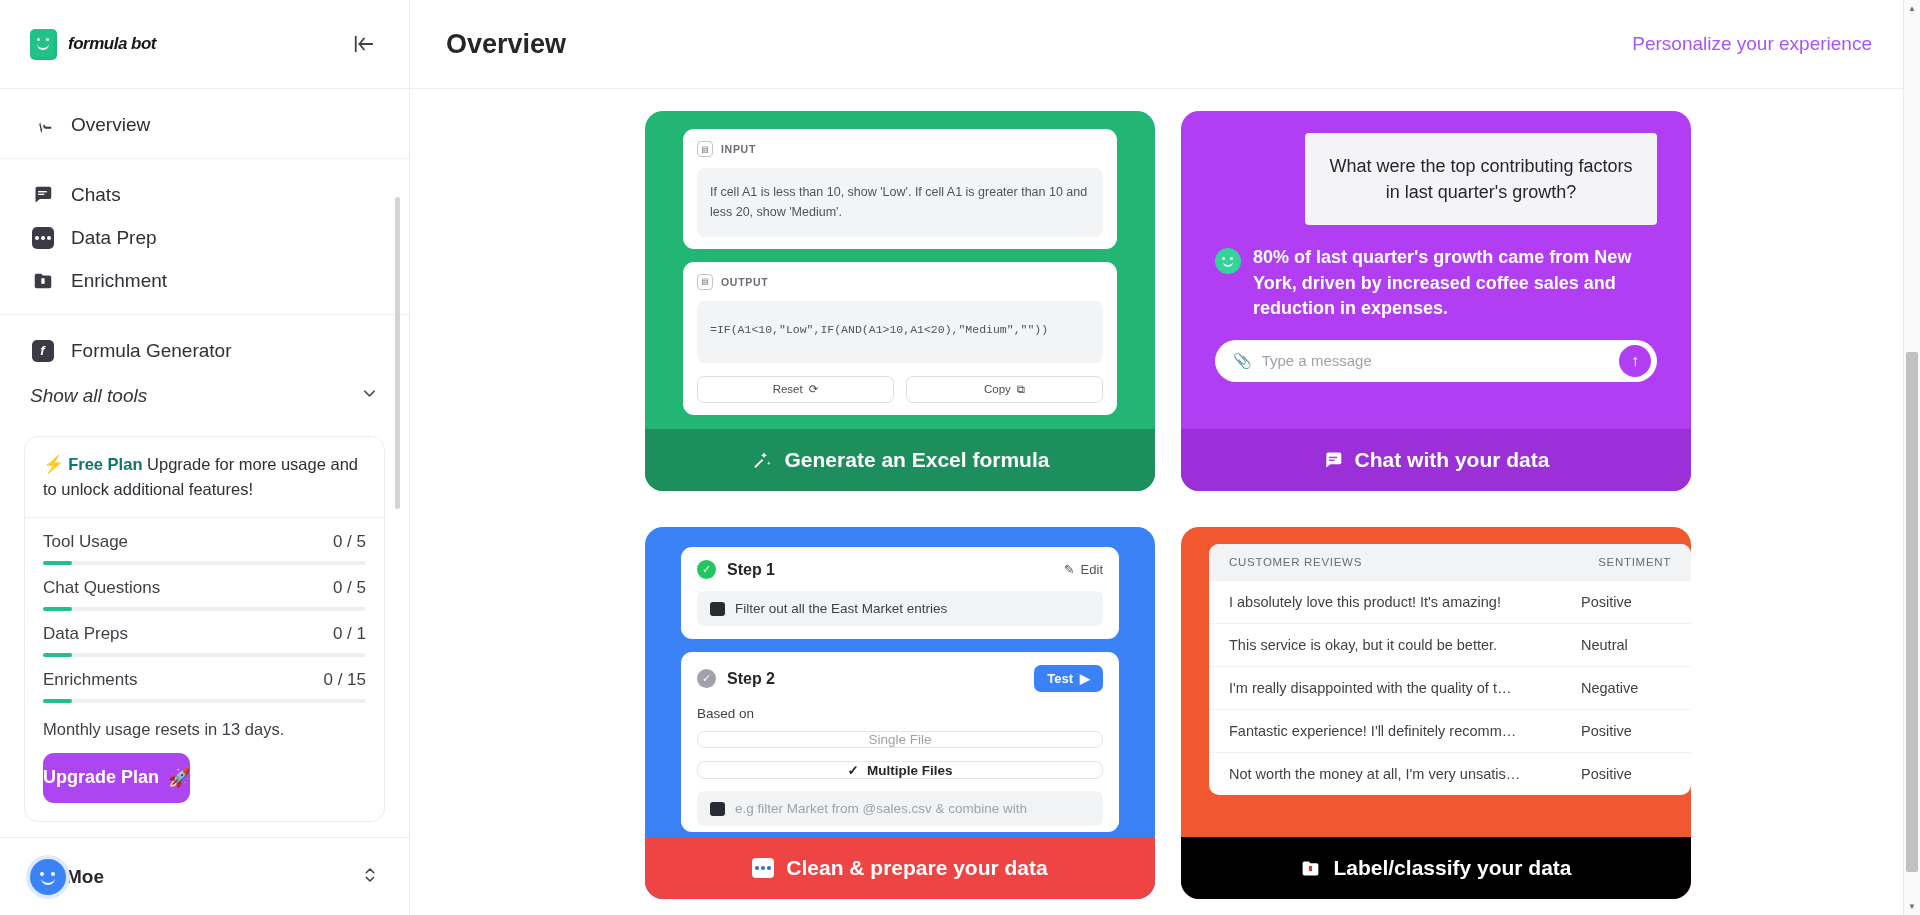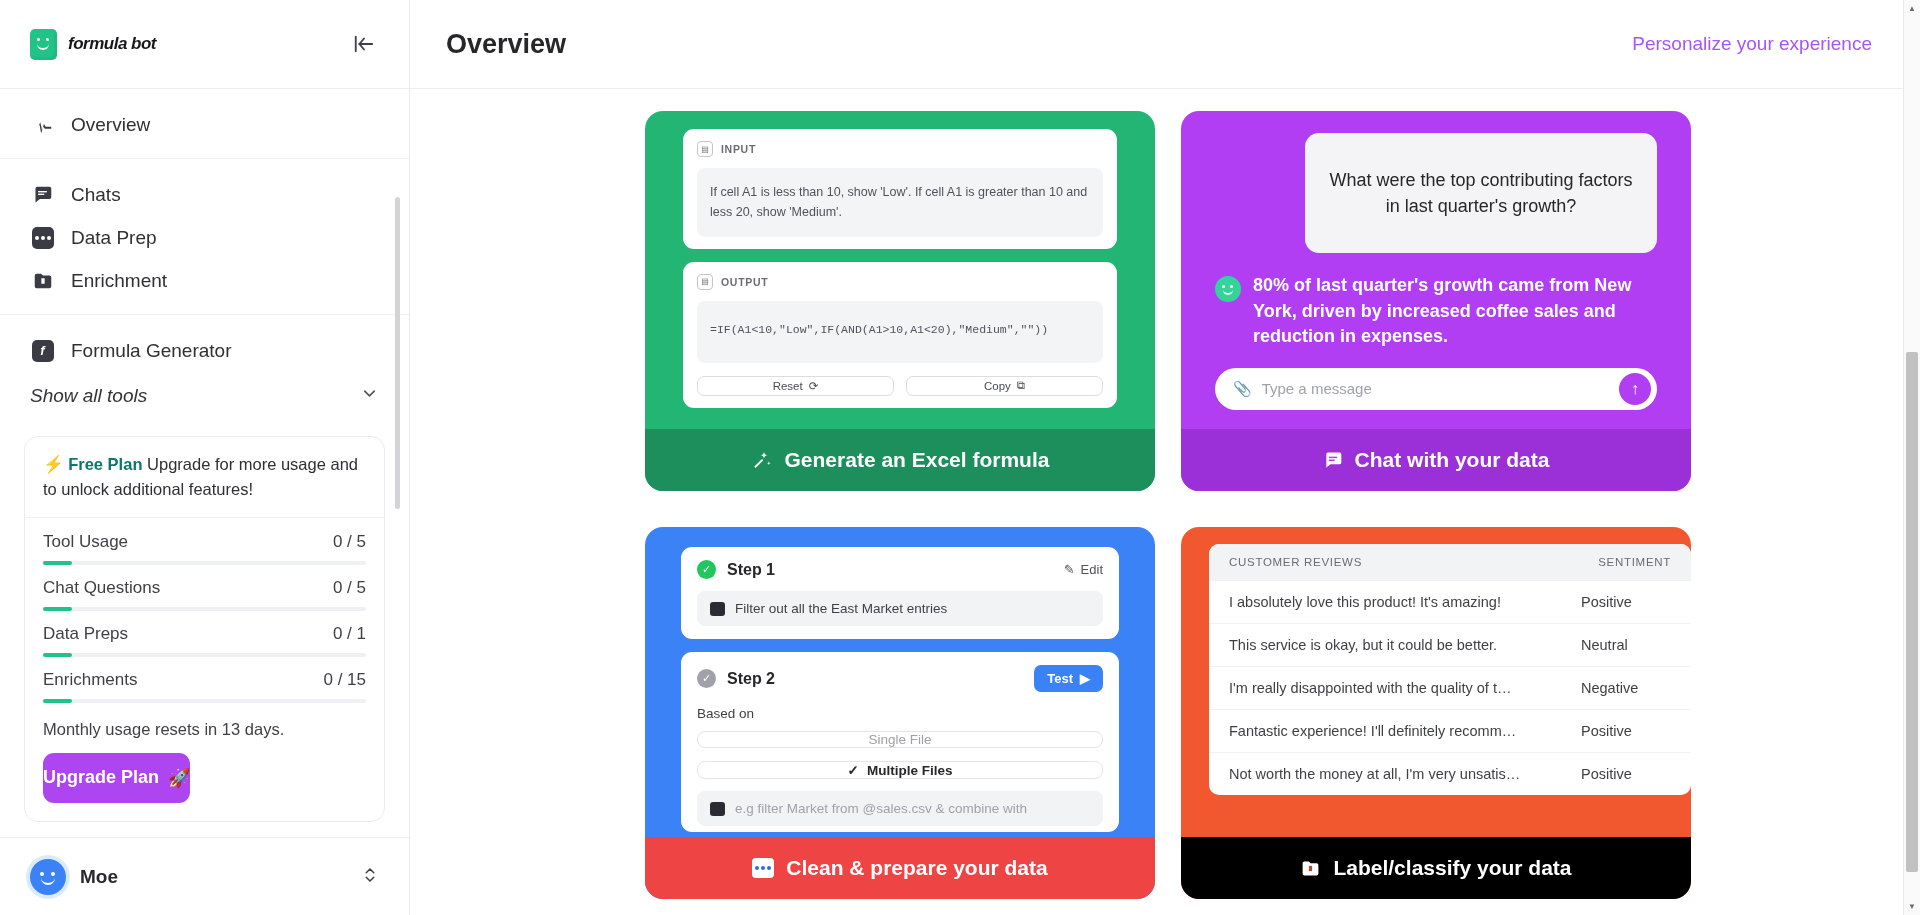--- a/index.html
+++ b/index.html
@@ -103,21 +103,21 @@
     display:flex; align-items:center; justify-content:center; gap:9px; cursor:pointer;
     border:none;
   }
 
   .sb-foot {
     flex: 0 0 78px; border-top:1px solid #eceef1;
     display:flex; align-items:center; justify-content:space-between;
     padding: 0 30px;
     cursor:pointer;
   }
-  .foot-left { display:flex; align-items:center; gap:14px; }
+  .foot-left { display:flex; align-items:center; }
   .avatar {
     width:36px;height:36px;border-radius:50%;
     background:#3b82f6; position:relative;
     box-shadow:0 0 0 4px #dbeafe;
   }
   .avatar::before, .avatar::after{
     content:"";position:absolute;width:4px;height:4px;border-radius:50%;background:#fff;top:13px;
   }
   .avatar::before{left:10px;} .avatar::after{left:21px;}
   .avatar-smile{position:absolute;left:11px;top:19px;width:14px;height:7px;border-bottom:2px solid #fff;border-radius:0 0 10px 10px;}
@@ -167,30 +167,30 @@
   .mini-ico {
     width:16px;height:16px;border:1px solid #c4c4cc;border-radius:4px;
     display:flex;align-items:center;justify-content:center;font-size:8px;color:#6b6b75;
   }
   .panel-label { font-size:10.5px; letter-spacing:.7px; color:#6b6b75; font-weight:bold; }
   .panel-box { background:#f3f4f6; border-radius:8px; padding:14px 13px; }
   .panel-text { font-size:12.5px; color:#52525b; line-height:1.55; }
   .mono { font-family:"Liberation Mono", monospace; font-size:11.5px; color:#52525b; }
   .btn-row { display:flex; gap:12px; margin-top:13px; }
   .ghost-btn {
-    flex:1; height:20px; border:1px solid #dcdde2; border-radius:7px; background:#fff;
+    flex:1; height:27px; border:1px solid #dcdde2; border-radius:7px; background:#fff;
     font-size:11.5px; color:#4b4b55; display:flex;align-items:center;justify-content:center;gap:6px;
     cursor:pointer;
   }
 
   
   .c-purple { background:#b13ef2; height:380px; }
   .c-purple .card-foot { background:#9b2fd8; }
   .bubble-user {
-    background:#f4f4f6; border-radius:14px; padding:34px 20px;
+    background:#f4f4f6; border-radius:4px; padding:20px 20px;
     margin-left:90px; font-size:18px; color:#27272b; line-height:1.45; text-align:center;
   }
   .bot-row { display:flex; gap:12px; margin-top:20px; align-items:flex-start; }
   .bot-ava {
     width:26px;height:26px;border-radius:50%;background:#34d399;flex:0 0 26px;position:relative;
     margin-top:3px;
   }
   .bot-ava::before,.bot-ava::after{content:"";position:absolute;width:3px;height:3px;border-radius:50%;background:#fff;top:9px;}
   .bot-ava::before{left:7px;} .bot-ava::after{left:15px;}
   .bot-smile{position:absolute;left:8px;top:14px;width:10px;height:5px;border-bottom:2px solid #fff;border-radius:0 0 8px 8px;}

